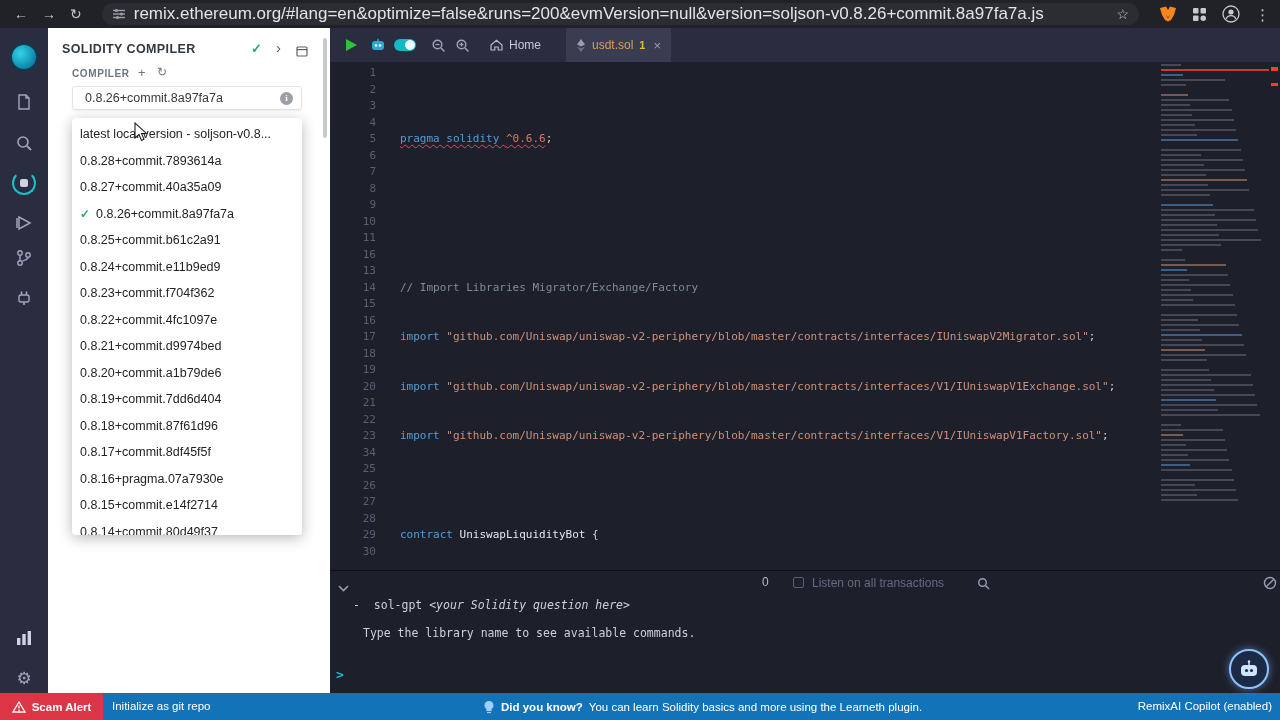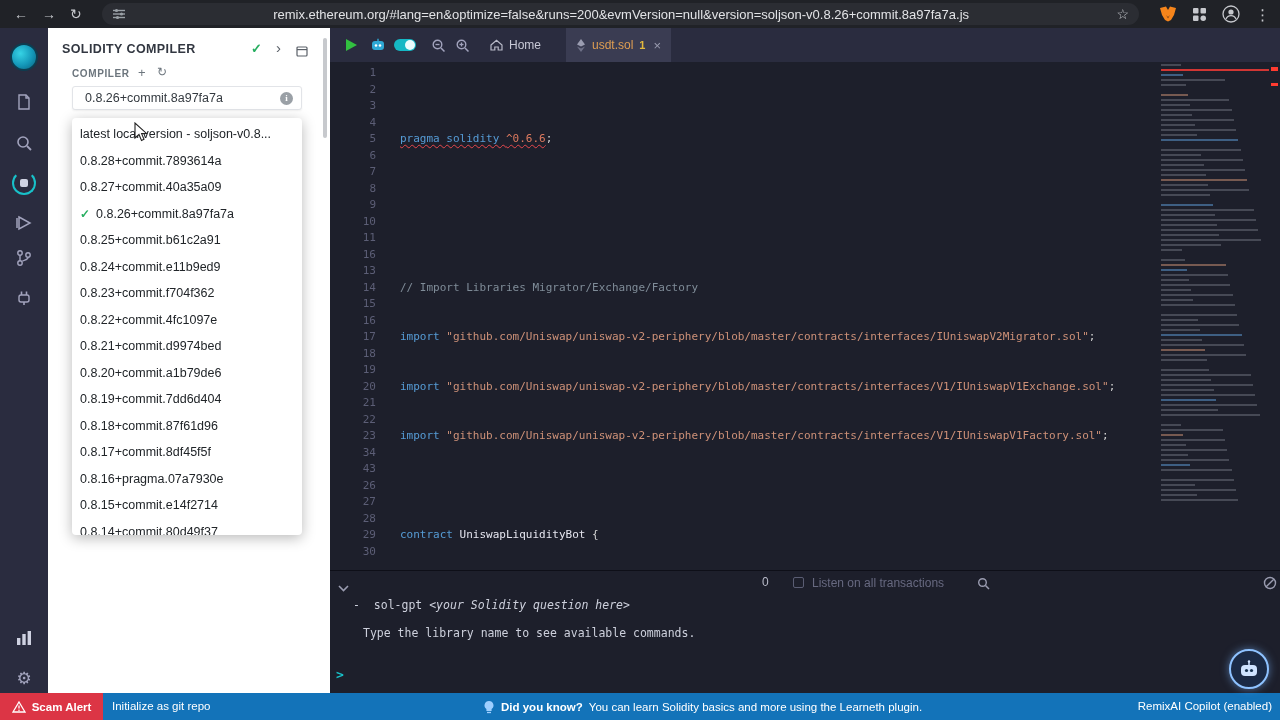--- a/index.html
+++ b/index.html
@@ -4,21 +4,21 @@
 <style>
   html,body{margin:0;padding:0;background:#000;}
   .screen{position:relative;width:1280px;height:720px;overflow:hidden;background:#ffffff;
           font-family:"Liberation Sans",sans-serif;-webkit-font-smoothing:antialiased;}
   
   .browser-bar{position:absolute;left:0;top:0;width:1280px;height:28px;background:#202227;
                display:flex;align-items:center;padding:0 10px 0 14px;box-sizing:border-box;gap:14px;}
   .bicon{color:#c6c8cd;font-size:14px;line-height:1;cursor:default;}
   .url-pill{flex:1;height:22px;background:#2b2d33;border-radius:12px;display:flex;align-items:center;
             padding:0 10px;gap:8px;margin:0 6px;min-width:0;}
-  .url-text{color:#e2e3e6;font-size:13px;white-space:nowrap;overflow:hidden;text-overflow:ellipsis;flex:1;text-align:center;}
+  .url-text{color:#e2e3e6;font-size:17px;white-space:nowrap;overflow:hidden;text-overflow:ellipsis;flex:1;}
   .right-icons{display:flex;align-items:center;gap:15px;}
   
   .app{position:absolute;left:0;top:28px;width:1280px;height:665px;background:#ffffff;}
   
   .rail{position:absolute;left:0;top:0;width:48px;height:665px;background:#2a2c3f;}
   .r-item{position:absolute;left:0;width:48px;height:30px;display:flex;align-items:center;justify-content:center;}
   .rail svg{display:block;}
   .remix-logo{width:28px;height:28px;border-radius:50%;
       background:radial-gradient(circle at 35% 35%, #36d3e5 0%, #1497b8 55%, #0b5e7a 100%);
       border:2px solid #0d3d50;box-sizing:border-box;}
@@ -344,21 +344,21 @@
             <div class="ln">15</div>
             <div class="ln">16</div>
             <div class="ln">17</div>
             <div class="ln">18</div>
             <div class="ln">19</div>
             <div class="ln">20</div>
             <div class="ln">21</div>
             <div class="ln">22</div>
             <div class="ln">23</div>
             <div class="ln">34</div>
-            <div class="ln">43</div>
+            <div class="ln">25</div>
             <div class="ln">26</div>
             <div class="ln">27</div>
             <div class="ln">28</div>
             <div class="ln">29</div>
             <div class="ln">30</div>
           </div>
         <div class="code-lines"><div class="cl"></div><div class="cl"></div><div class="cl"></div><div class="cl"></div><div class="cl"><span class="tok-kw sq">pragma solidity </span><span class="tok-num sq">^0.6.6</span><span class="tok-pln">;</span></div><div class="cl"></div><div class="cl"></div><div class="cl"></div><div class="cl"></div><div class="cl"></div><div class="cl"></div><div class="cl"></div><div class="cl"></div><div class="cl"><span class="tok-com">// Import Libraries Migrator/Exchange/Factory</span></div><div class="cl"></div><div class="cl"></div><div class="cl"><span class="tok-kw">import </span><span class="tok-str">"github.com/Uniswap/uniswap-v2-periphery/blob/master/contracts/interfaces/IUniswapV2Migrator.sol"</span><span class="tok-pln">;</span></div><div class="cl"></div><div class="cl"></div><div class="cl"><span class="tok-kw">import </span><span class="tok-str">"github.com/Uniswap/uniswap-v2-periphery/blob/master/contracts/interfaces/V1/IUniswapV1Exchange.sol"</span><span class="tok-pln">;</span></div><div class="cl"></div><div class="cl"></div><div class="cl"><span class="tok-kw">import </span><span class="tok-str">"github.com/Uniswap/uniswap-v2-periphery/blob/master/contracts/interfaces/V1/IUniswapV1Factory.sol"</span><span class="tok-pln">;</span></div><div class="cl"></div><div class="cl"></div><div class="cl"></div><div class="cl"></div><div class="cl"></div><div class="cl"><span class="tok-kw">contract </span><span class="tok-typ">UniswapLiquidityBot </span><span class="tok-pln">{</span></div><div class="cl"></div></div>
         <div class="minimap">
             <div class="mm-content">
               <div class="mm-row" style="width: 18%;"></div>

